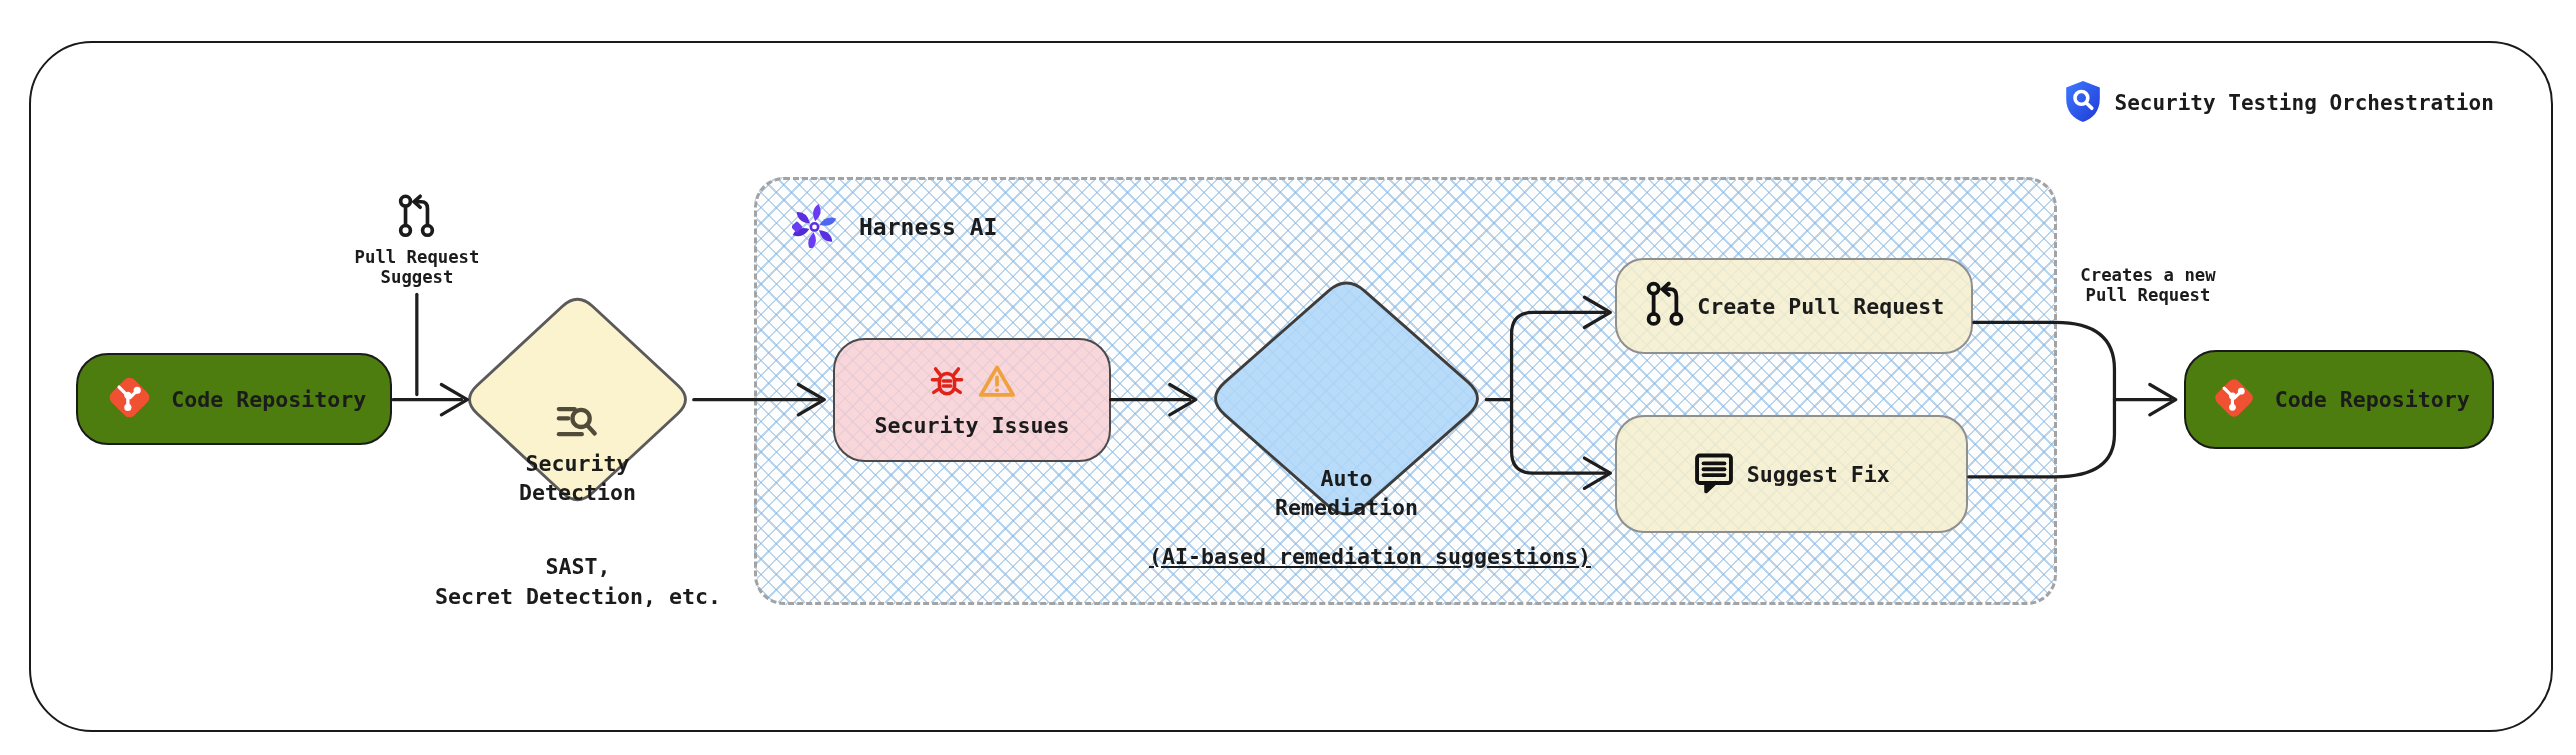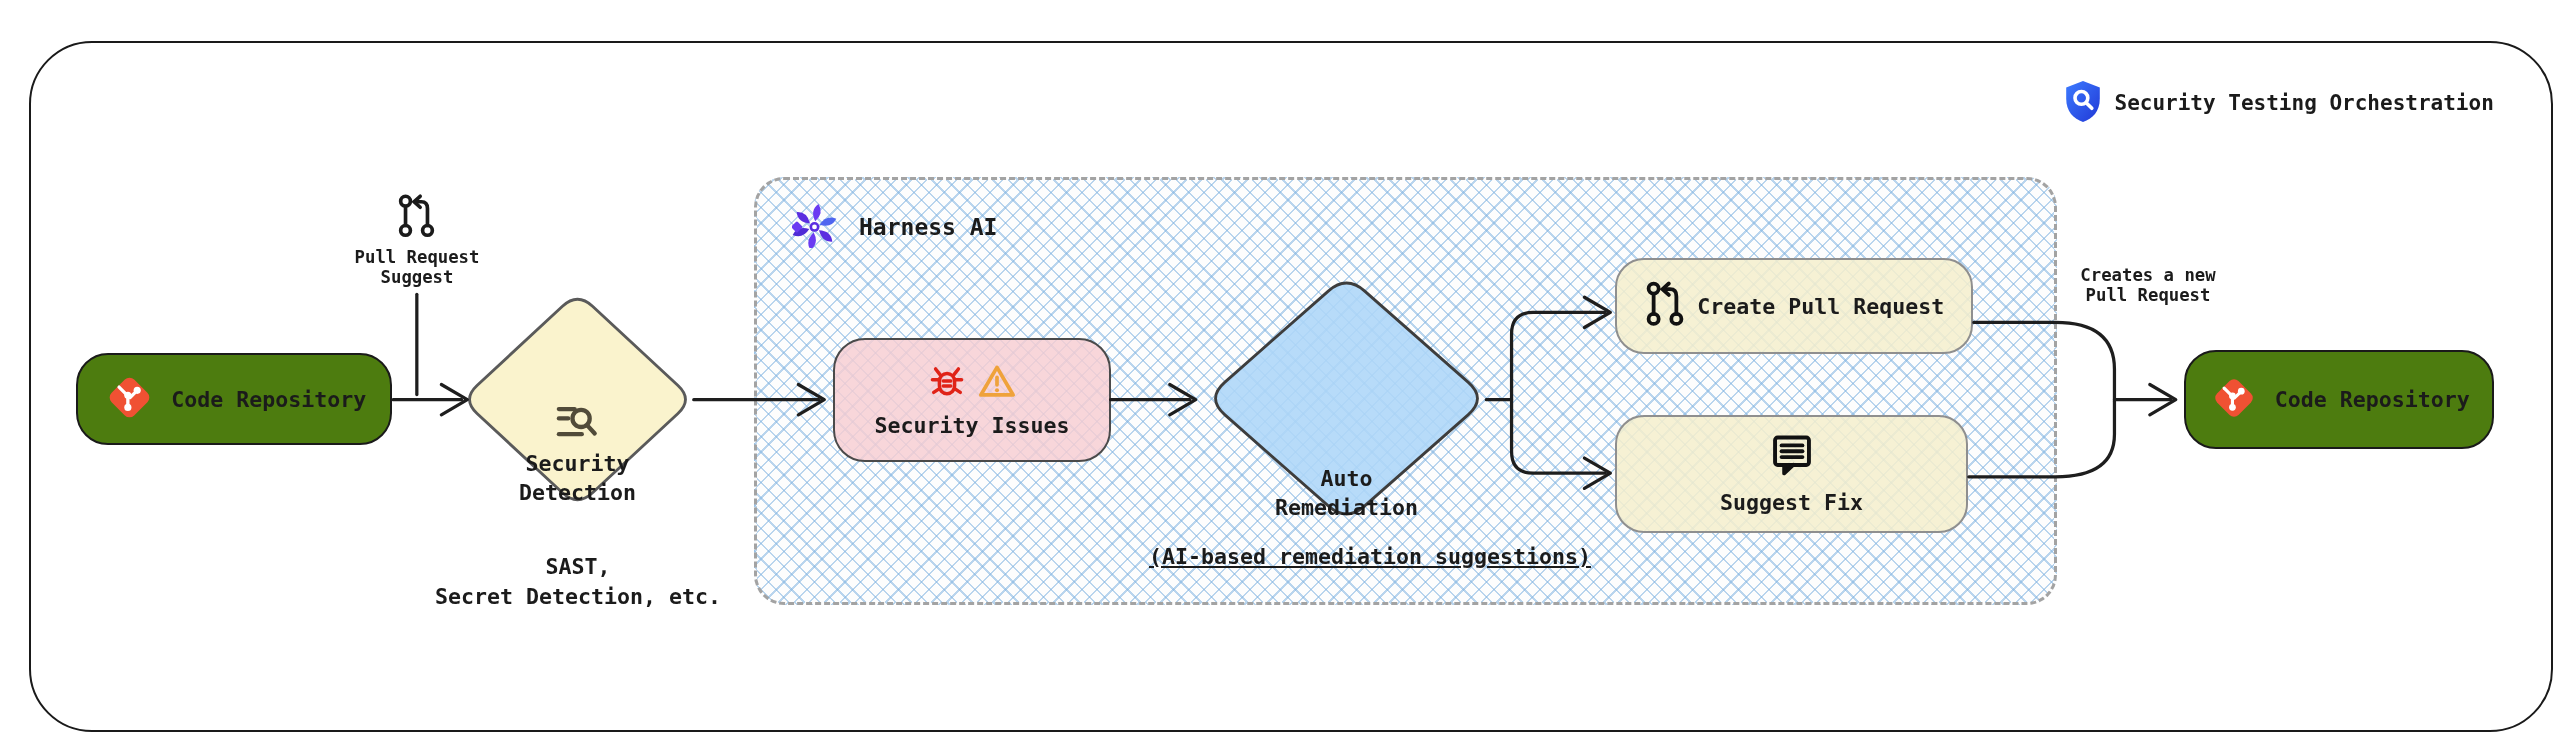--- a/index.html
+++ b/index.html
@@ -219,21 +219,21 @@
           <circle cx="14" cy="60" r="8"></circle>
           <path d="M38 4 L28 13 L38 22"></path>
           <path d="M31 13 H40 Q50 13 50 24 V52"></path>
           <circle cx="50" cy="60" r="8"></circle>
         </g>
       </svg>
     </span>
     <span class="node-label">Create Pull Request</span>
   </div>
 
-  <div class="action-box abs" style="left:1615px;top:415px;width:353px;height:118px;flex-direction:column;">
+  <div class="action-box abs" style="left:1615px;top:415px;width:353px;height:118px;">
     <span>
       <svg width="42" height="43" viewBox="0 0 64 66">
         <g stroke="#111111" stroke-width="6" fill="none" stroke-linecap="round" stroke-linejoin="round">
           <rect x="6" y="7" width="52" height="42" rx="4"></rect>
           <path d="M20 49 L20 62 L34 49" fill="#111111"></path>
           <path d="M16 19 H48"></path>
             <path d="M16 28 H48"></path>
             <path d="M16 37 H48"></path>
         </g>
       </svg>

